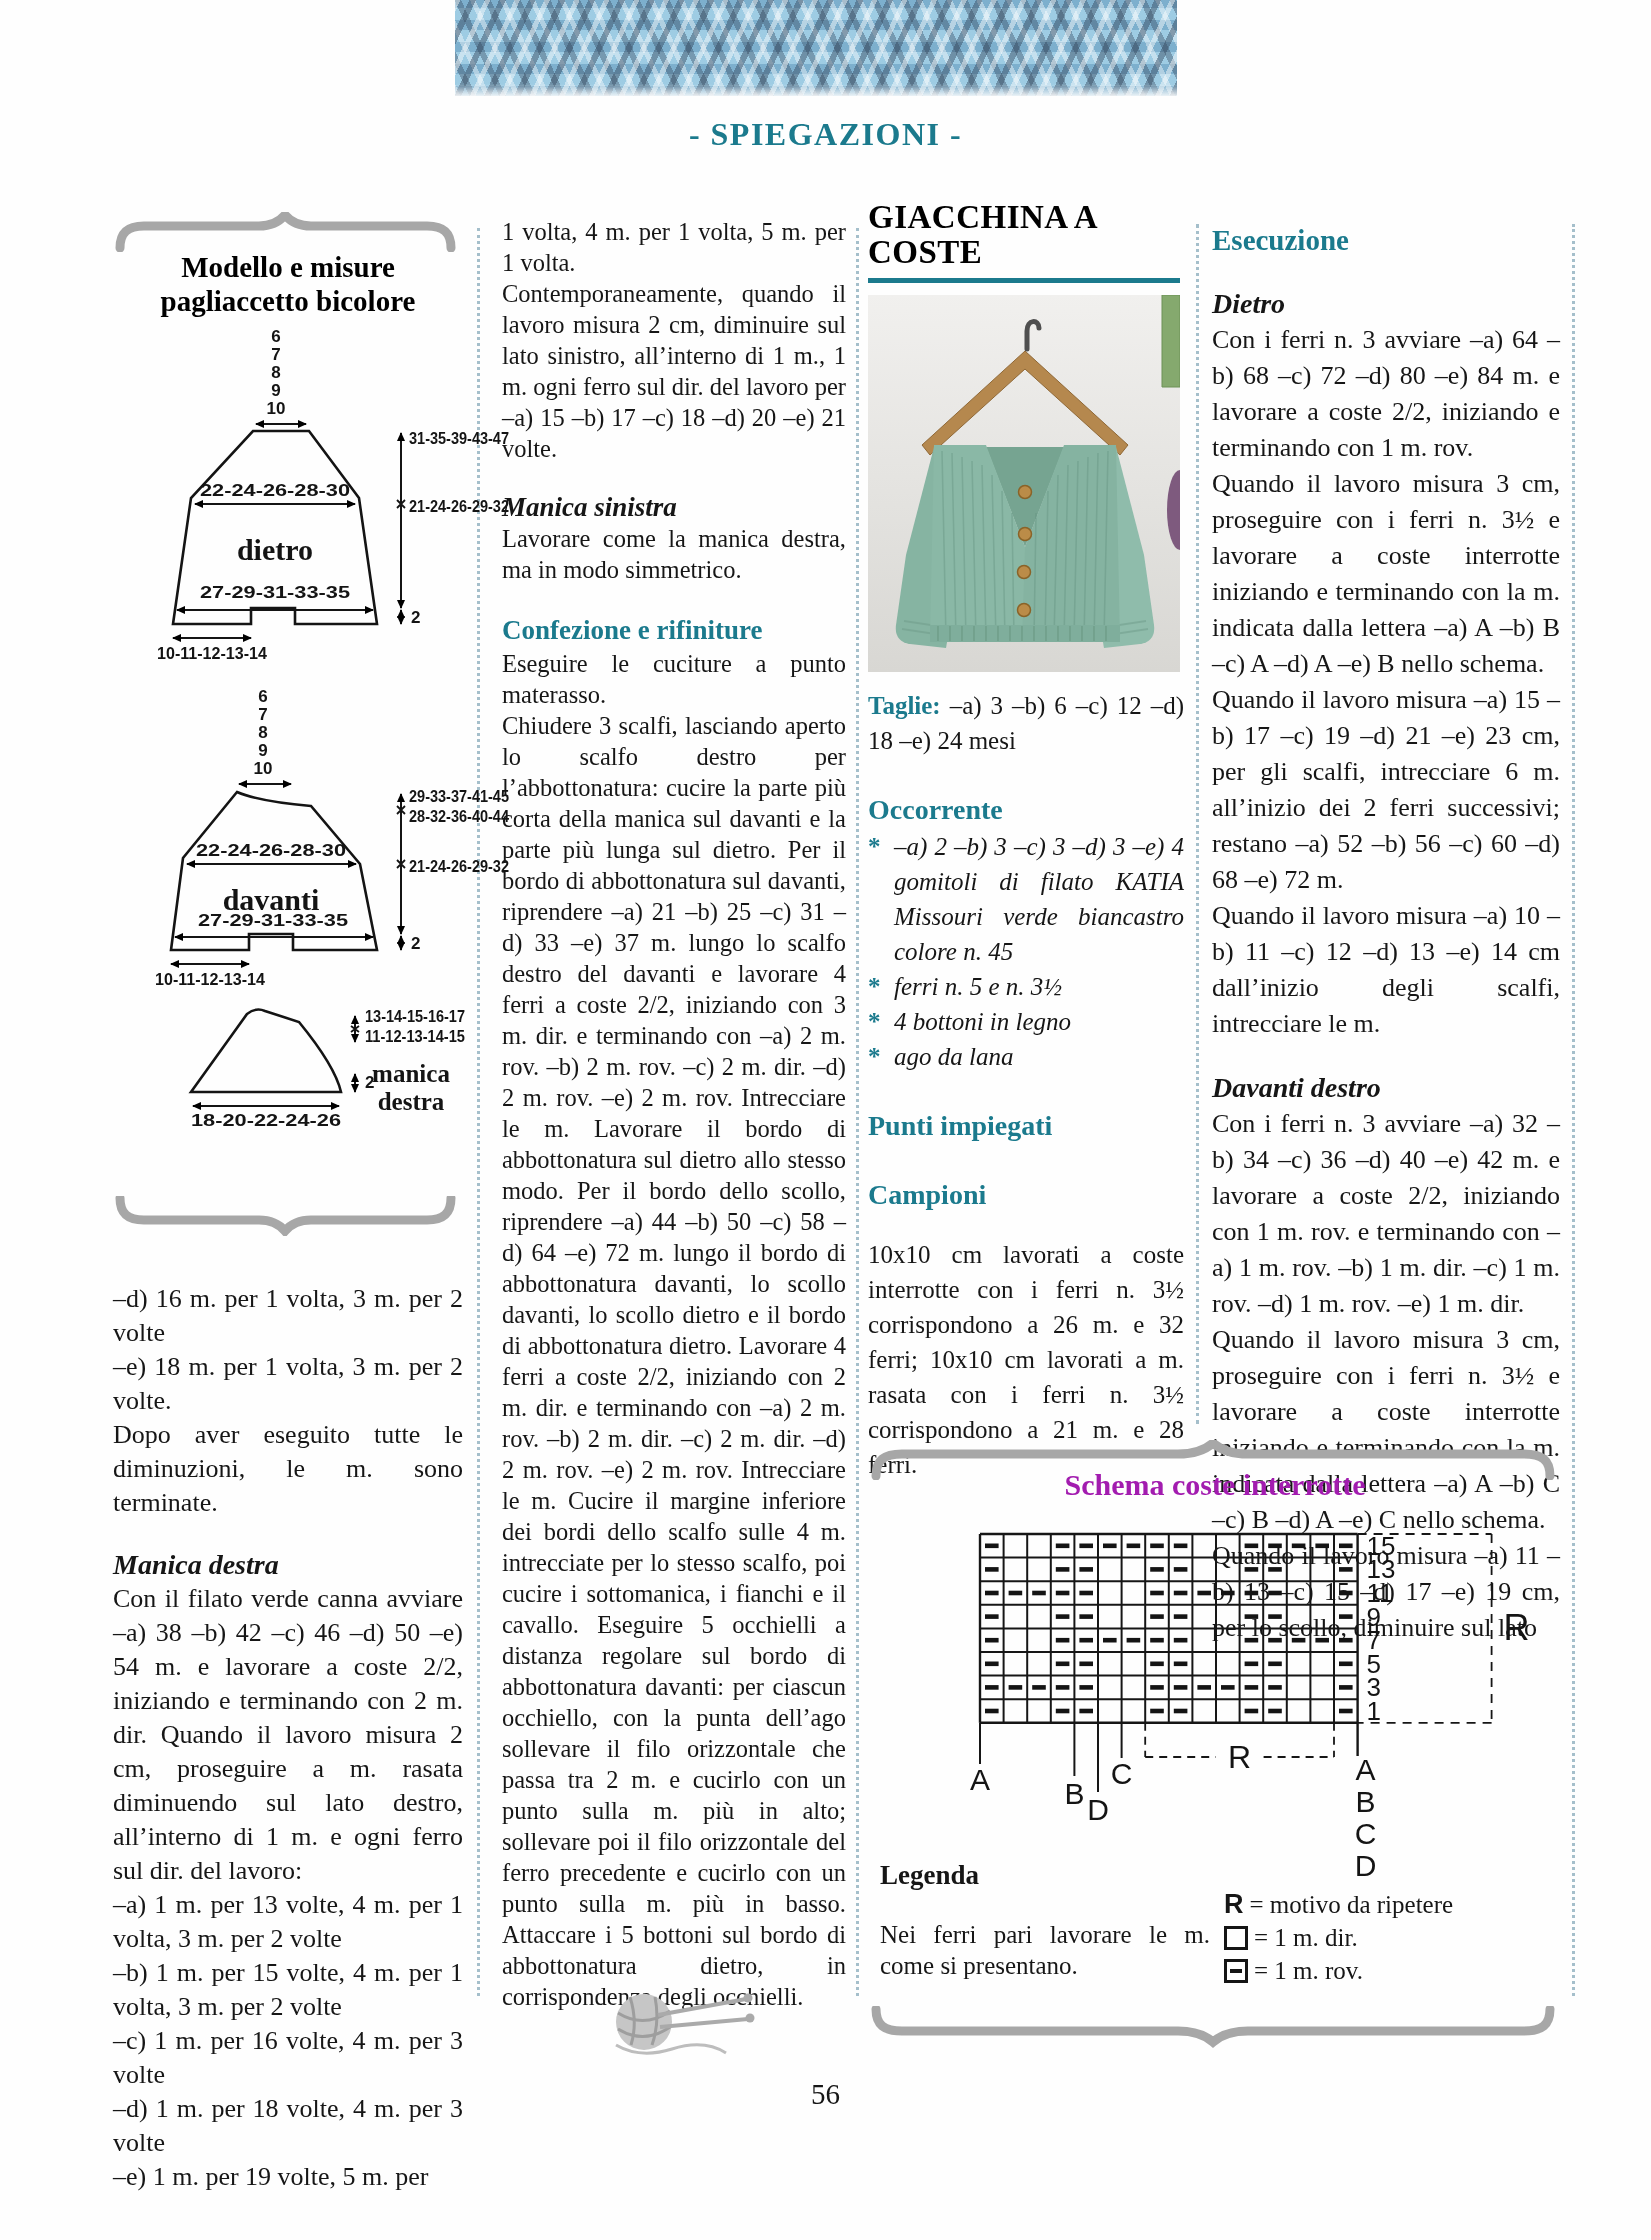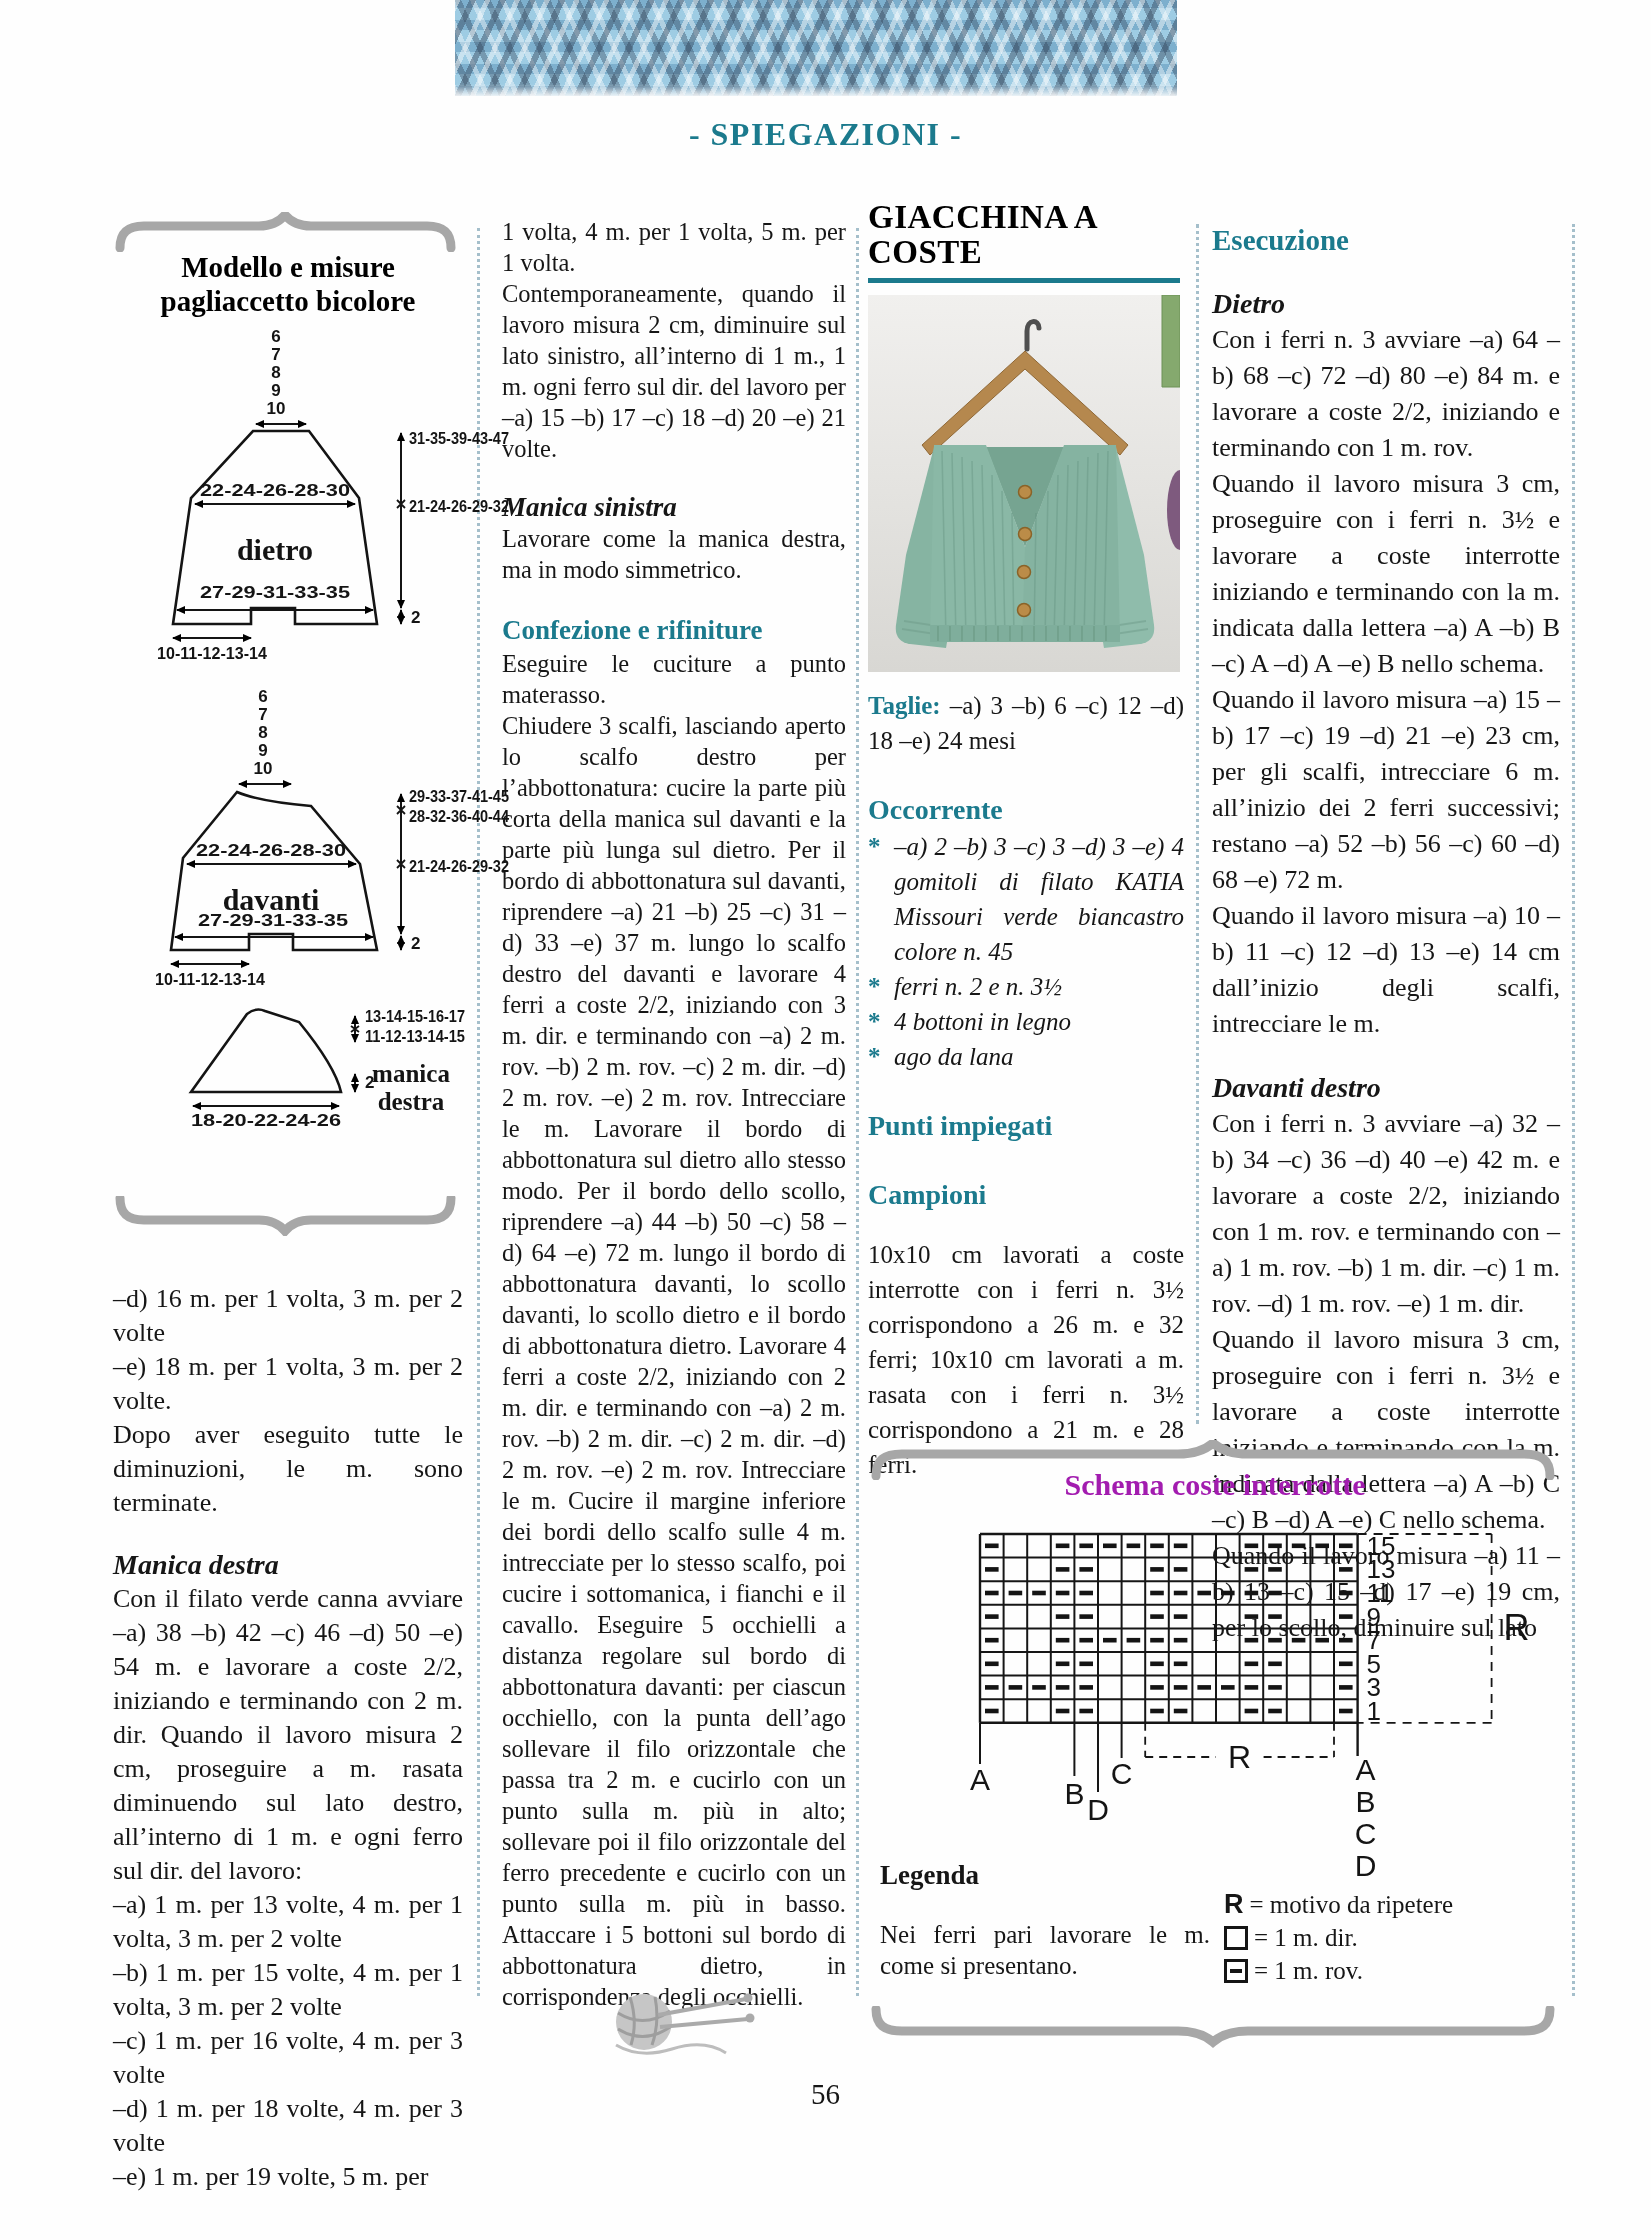--- a/index.html
+++ b/index.html
@@ -304,21 +304,21 @@
   </p>
 
   <p class="sec-head">Occorrente</p>
   <div id="occ-items">
       <div class="occ-item">
         <span class="star">*</span>
         <span class="occ-text">–a) 2 –b) 3 –c) 3 –d) 3 –e) 4 gomitoli di filato KATIA Missouri verde biancastro colore n. 45</span>
       </div>
       <div class="occ-item">
         <span class="star">*</span>
-        <span class="occ-text">ferri n. 2 e n. 3½</span>
+        <span class="occ-text">ferri n. 5 e n. 3½</span>
       </div>
       <div class="occ-item">
         <span class="star">*</span>
         <span class="occ-text">4 bottoni in legno</span>
       </div>
       <div class="occ-item">
         <span class="star">*</span>
         <span class="occ-text">ago da lana</span>
       </div>
     </div>

